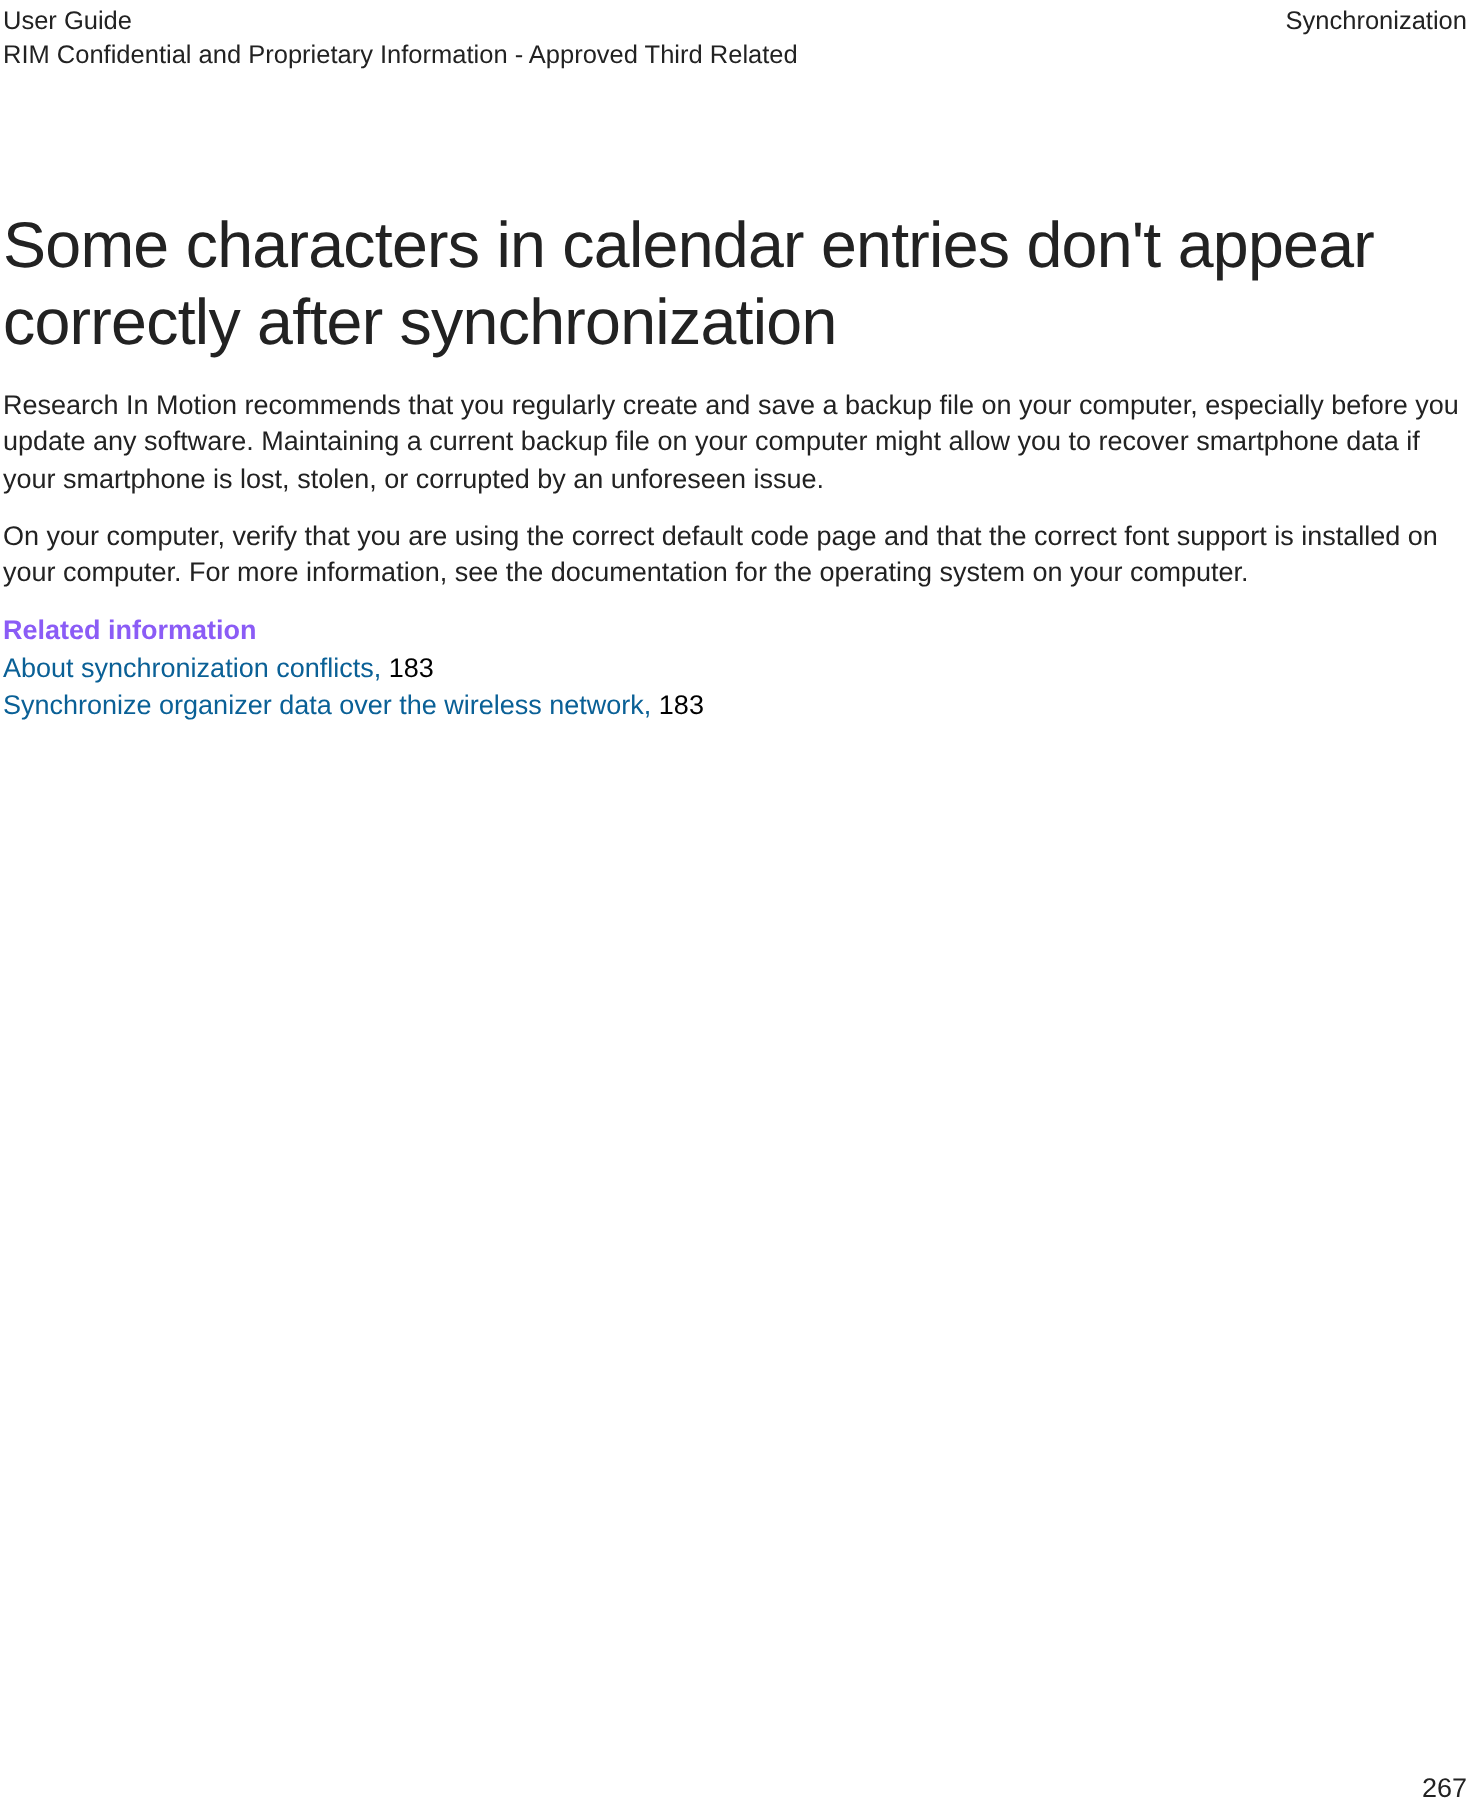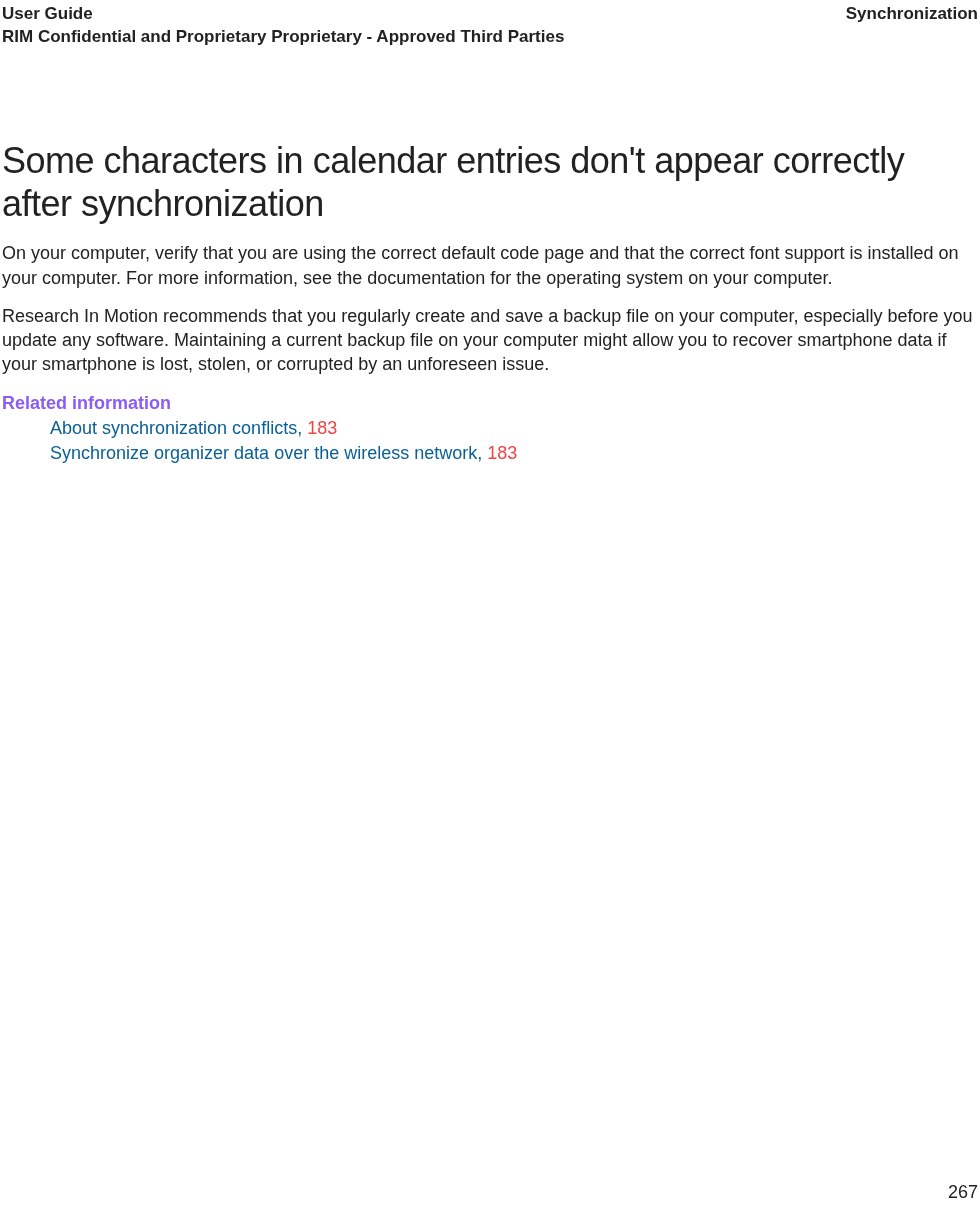--- a/index.html
+++ b/index.html
@@ -16,33 +16,32 @@
       position: relative;
       padding: 0;
     }
     .header {
       display: flex;
       justify-content: space-between;
       align-items: flex-start;
       padding: 3px 2px 0 2px;
       font-size: 17px;
       line-height: 1.35;
-      font-weight: bold;
     }
     .header-left {
       text-align: left;
     }
     .header-right {
       text-align: left;
     }
     .content {
       padding: 0 2px;
     }
     .title {
-      font-size: 36px;
+      font-size: 43px;
       font-weight: normal;
       letter-spacing: -0.5px;
       line-height: 1.2;
       margin-top: 90px;
       margin-bottom: 16px;
       color: #222;
     }
     .para {
       font-size: 18px;
       line-height: 1.35;
@@ -55,52 +54,51 @@
       line-height: 1.4;
       color: #8b5cf6;
     }
     .related-line {
       font-size: 18px;
       line-height: 1.4;
     }
     .link {
       color: #0A6096;
       text-decoration: none;
-      margin-left: 48px;
     }
     .page-ref {
-      color: #ef4444;
+      color: #000000;
       text-align: center;
     }
     .page-number {
       position: absolute;
       bottom: 10px;
       right: 2px;
       font-size: 18px;
       color: #222;
     }
   </style>
 </head>
 <body>
 
 <div class="header">
   <div class="header-left">
     <div>User Guide</div>
-    <div>RIM Confidential and Proprietary Proprietary - Approved Third Parties</div>
+    <div>RIM Confidential and Proprietary Information - Approved Third Related</div>
   </div>
   <div class="header-right">
     <div>Synchronization</div>
   </div>
 </div>
 
 <div class="content">
   <h1 class="title">Some characters in calendar entries don't appear correctly after synchronization</h1>
 
+  <p class="para">Research In Motion recommends that you regularly create and save a backup file on your computer, especially before you update any software. Maintaining a current backup file on your computer might allow you to recover smartphone data if your smartphone is lost, stolen, or corrupted by an unforeseen issue.</p>
   <p class="para">On your computer, verify that you are using the correct default code page and that the correct font support is installed on your computer. For more information, see the documentation for the operating system on your computer.</p>
-  <p class="para">Research In Motion recommends that you regularly create and save a backup file on your computer, especially before you update any software. Maintaining a current backup file on your computer might allow you to recover smartphone data if your smartphone is lost, stolen, or corrupted by an unforeseen issue.</p>
 
   <div>
     <div class="related-heading">Related information</div>
     <div class="related-line">
       <a href="#" class="link">About synchronization conflicts,</a>
       <span class="page-ref">183</span>
     </div>
     <div class="related-line">
       <a href="#" class="link">Synchronize organizer data over the wireless network,</a>
       <span class="page-ref">183</span>

